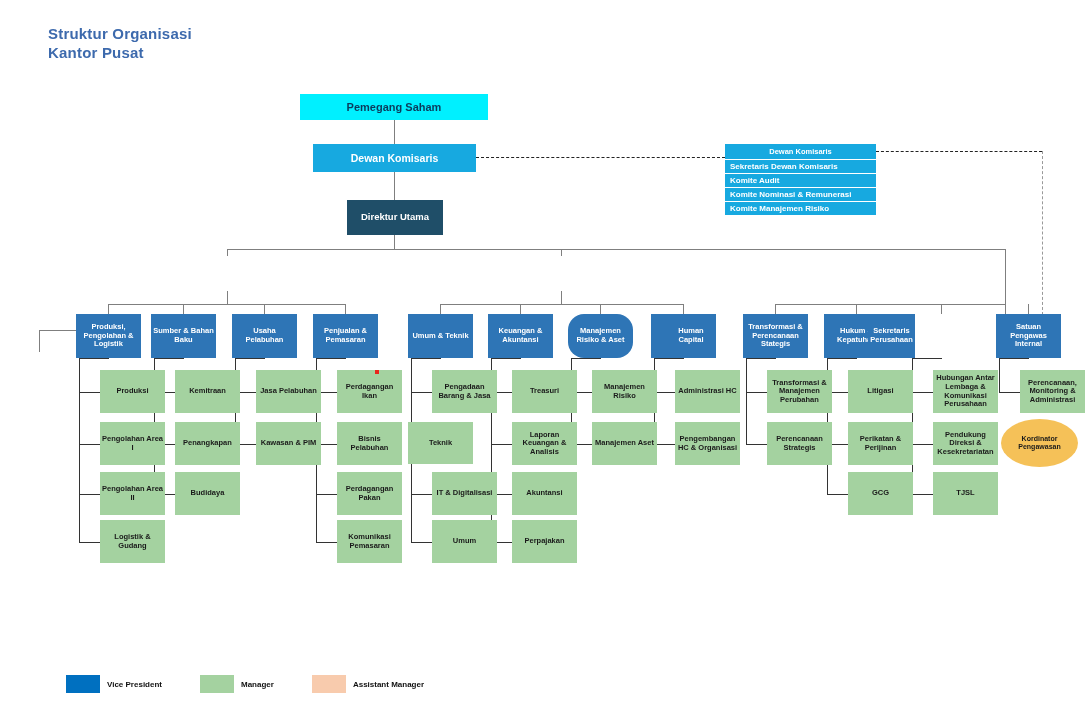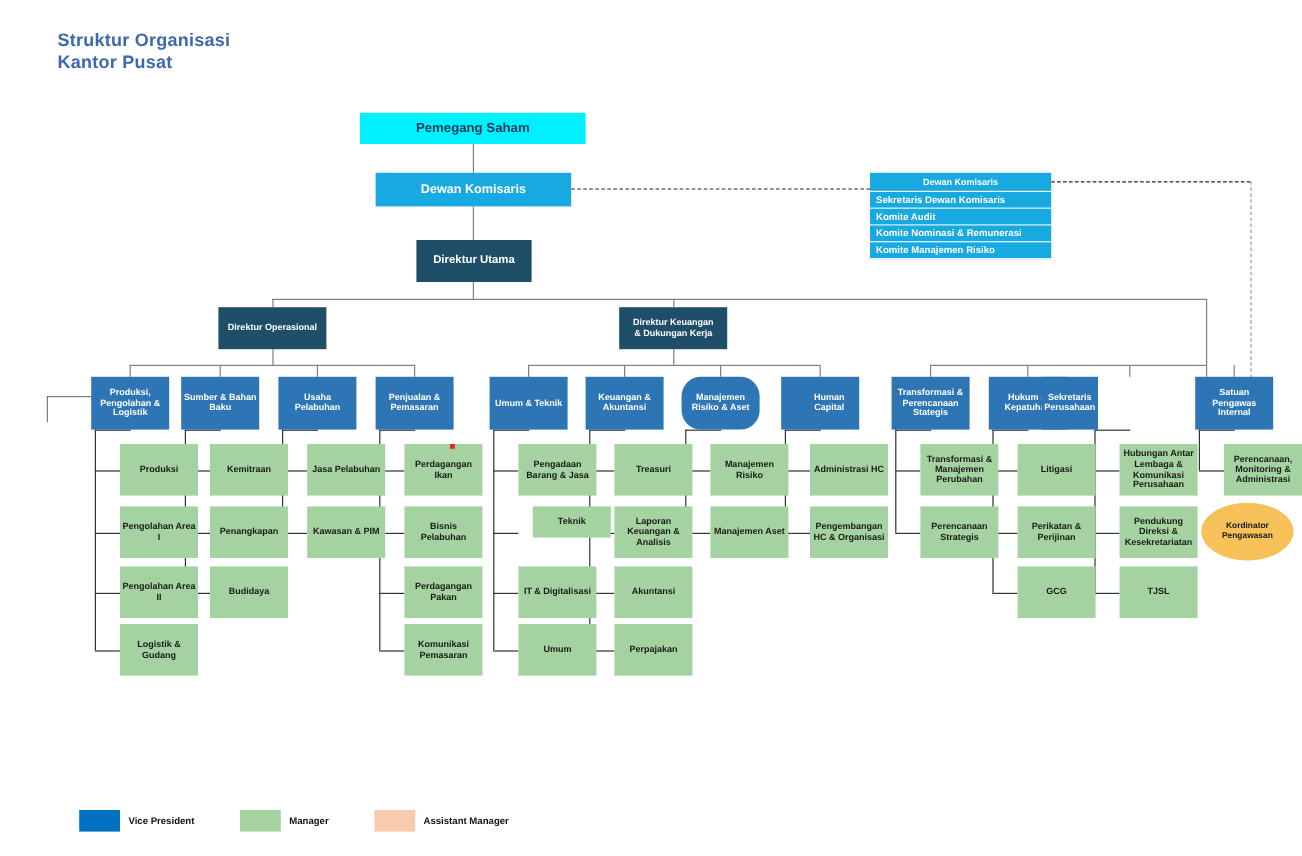--- a/index.html
+++ b/index.html
@@ -168,24 +168,21 @@
   <div class="node n-dirut" style="left:347px;top:200px;width:96px;height:35px;">Direktur Utama</div>
 
   <div class="comm" style="left:725px;top:144px;width:151px;">
     <div class="comm-head">Dewan Komisaris</div>
     <div class="comm-item">Sekretaris Dewan Komisaris</div>
     <div class="comm-item">Komite Audit</div>
     <div class="comm-item">Komite Nominasi &amp; Remunerasi</div>
     <div class="comm-item">Komite Manajemen Risiko</div>
   </div>
 
-  <div class="node n-dir" style="left:182px;top:256px;width:90px;height:35px;white-space:pre-line;">Direktur Operasional</div>
-
-  <div class="node n-dir" style="left:516px;top:256px;width:90px;height:35px;white-space:pre-line;">Direktur Keuangan
-&amp; Dukungan Kerja</div>
+
 
 
   <div class="node n-oval" style="left:1001px;top:419px;width:77px;height:48px;">Kordinator Pengawasan</div>
 
   <div id="cols">
       <div class="node n-vp" style="left: 76px; top: 314px; width: 65px; height: 44px;">Produksi, Pengolahan &amp; Logistik</div>
       <div class="node n-mgr" style="left: 100px; top: 370px; width: 65px; height: 43px;">Produksi</div>
       <div class="node n-mgr" style="left: 100px; top: 422px; width: 65px; height: 43px;">Pengolahan Area I</div>
       <div class="node n-mgr" style="left: 100px; top: 472px; width: 65px; height: 43px;">Pengolahan Area II</div>
       <div class="node n-mgr" style="left: 100px; top: 520px; width: 65px; height: 43px;">Logistik &amp; Gudang</div>
@@ -196,21 +193,21 @@
       <div class="node n-vp" style="left: 232px; top: 314px; width: 65px; height: 44px;">Usaha Pelabuhan</div>
       <div class="node n-mgr" style="left: 256px; top: 370px; width: 65px; height: 43px;">Jasa Pelabuhan</div>
       <div class="node n-mgr" style="left: 256px; top: 422px; width: 65px; height: 43px;">Kawasan &amp; PIM</div>
       <div class="node n-vp" style="left: 313px; top: 314px; width: 65px; height: 44px;">Penjualan &amp; Pemasaran</div>
       <div class="node n-mgr" style="left: 337px; top: 370px; width: 65px; height: 43px;">Perdagangan Ikan</div>
       <div class="node n-mgr" style="left: 337px; top: 422px; width: 65px; height: 43px;">Bisnis Pelabuhan</div>
       <div class="node n-mgr" style="left: 337px; top: 472px; width: 65px; height: 43px;">Perdagangan Pakan</div>
       <div class="node n-mgr" style="left: 337px; top: 520px; width: 65px; height: 43px;">Komunikasi Pemasaran</div>
       <div class="node n-vp" style="left: 408px; top: 314px; width: 65px; height: 44px;">Umum &amp; Teknik</div>
       <div class="node n-mgr" style="left: 432px; top: 370px; width: 65px; height: 43px;">Pengadaan Barang &amp; Jasa</div>
-      <div class="node n-mgr" style="left: 444px; top: 422px; width: 65px; height: 26px;">Teknik</div>
+      <div class="node n-mgr" style="left: 408px; top: 422px; width: 65px; height: 42px;">Teknik</div>
       <div class="node n-mgr" style="left: 432px; top: 472px; width: 65px; height: 43px;">IT &amp; Digitalisasi</div>
       <div class="node n-mgr" style="left: 432px; top: 520px; width: 65px; height: 43px;">Umum</div>
       <div class="node n-vp" style="left: 488px; top: 314px; width: 65px; height: 44px;">Keuangan &amp; Akuntansi</div>
       <div class="node n-mgr" style="left: 512px; top: 370px; width: 65px; height: 43px;">Treasuri</div>
       <div class="node n-mgr" style="left: 512px; top: 422px; width: 65px; height: 43px;">Laporan Keuangan &amp; Analisis</div>
       <div class="node n-mgr" style="left: 512px; top: 472px; width: 65px; height: 43px;">Akuntansi</div>
       <div class="node n-mgr" style="left: 512px; top: 520px; width: 65px; height: 43px;">Perpajakan</div>
       <div class="node n-vp" style="left: 568px; top: 314px; width: 65px; height: 44px; border-radius: 16px;">Manajemen Risiko &amp; Aset</div>
       <div class="node n-mgr" style="left: 592px; top: 370px; width: 65px; height: 43px;">Manajemen Risiko</div>
       <div class="node n-mgr" style="left: 592px; top: 422px; width: 65px; height: 43px;">Manajemen Aset</div>

